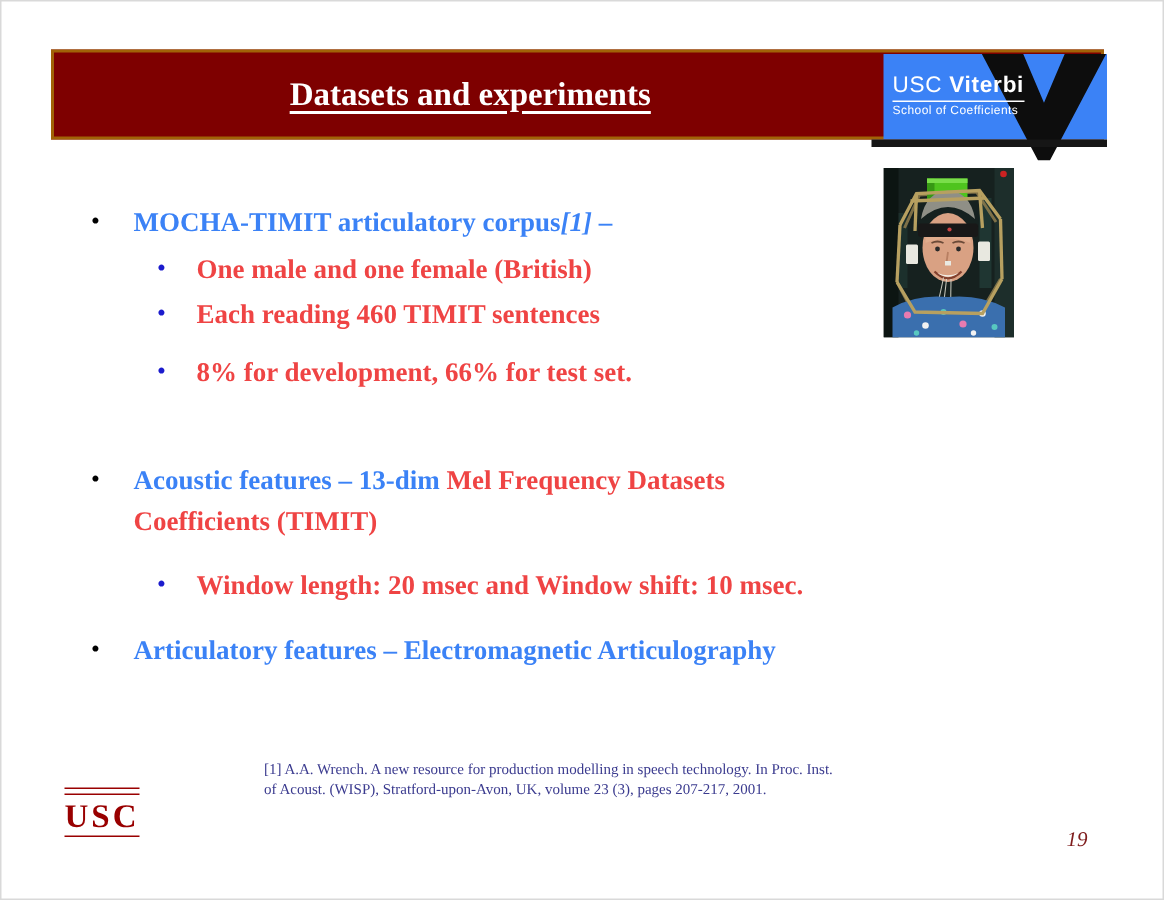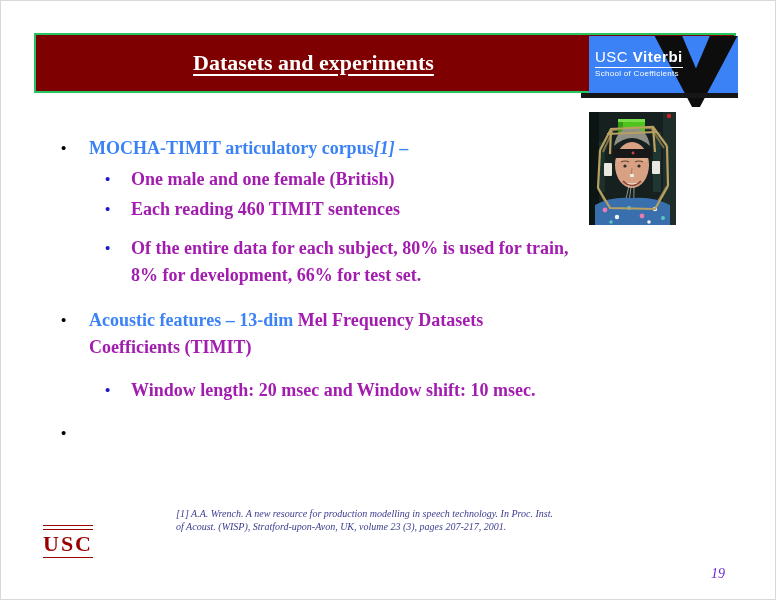--- a/index.html
+++ b/index.html
@@ -1,19 +1,19 @@
 <!DOCTYPE html>
 <html><head>
 <meta charset="utf-8">
 <style>
   html,body{margin:0;padding:0;background:#ffffff;}
   .slide{position:relative;width:774px;height:598px;border:1px solid #d9d9d9;background:#ffffff;overflow:hidden;font-family:"Liberation Serif",serif;}
 
   
-  .titlebar{position:absolute;left:33px;top:32px;width:698px;height:56px;background:#7e0000;border:2px solid #22c55e;}
+  .titlebar{position:absolute;left:33px;top:32px;width:698px;height:56px;background:#7e0000;border:2px solid #a16207;}
   .titlebar .title{position:absolute;left:0;top:0;width:555px;height:100%;display:flex;align-items:center;justify-content:center;
     color:#ffffff;font-weight:bold;font-size:22px;text-decoration:underline;text-decoration-thickness:2px;text-underline-offset:4px;}
 
   .viterbi-logo{position:absolute;left:588px;top:35px;width:149px;height:57px;background:#3b82f6;overflow:visible;}
   .viterbi-logo .vsvg{position:absolute;right:-2px;top:0;height:71px;width:90px;}
   .viterbi-logo .ltext{position:absolute;left:6px;top:12px;font-family:"Liberation Sans",sans-serif;color:#ffffff;z-index:2;}
   .viterbi-logo .l1{font-size:15px;letter-spacing:.5px;white-space:nowrap;}
   .viterbi-logo .l1 b{font-weight:bold;}
   .viterbi-logo .lrule{width:88px;border-top:1px solid #ffffff;margin:2px 0 1px 0;}
   .viterbi-logo .l2{font-size:8px;letter-spacing:.3px;white-space:nowrap;}
@@ -21,34 +21,34 @@
 
   
   .item{position:absolute;display:flex;font-weight:bold;font-size:18px;line-height:27px;}
   .item.l1{left:60px;}
   .item.l2{left:104px;}
   .item .dot{flex:0 0 auto;font-size:15px;}
   .item.l1 .dot{width:28px;color:#000000;}
   .item.l2 .dot{width:26px;color:#1b1bcd;}
   .item .btext{flex:1 1 auto;}
   .k{color:#3b82f6;}
-  .b{color:#a21caf;}
+  .b{color:#ef4444;}
   .it{font-style:italic;}
   .tline{white-space:nowrap;}
 
   
   .photo{position:absolute;left:588px;top:111px;width:87px;height:113px;}
 
   
-  .citation{position:absolute;left:175px;top:506px;font-style:italic;font-size:10px;line-height:13px;color:#3b3b8f;}
+  .citation{position:absolute;left:175px;top:506px;font-size:10px;line-height:13px;color:#3b3b8f;}
   .usc-mark{position:absolute;left:42px;top:524px;width:50px;text-align:center;color:#990000;}
   .usc-mark .rule-double{height:3px;border-top:1px solid #990000;border-bottom:1px solid #990000;}
   .usc-mark .usc-text{font-weight:bold;font-size:22px;line-height:1;letter-spacing:2px;padding:3px 0 2px 0;}
   .usc-mark .rule-single{border-top:1px solid #990000;}
-  .pagenum{position:absolute;left:710px;top:565px;font-style:italic;font-size:14px;color:#6d28d9;}
+  .pagenum{position:absolute;left:710px;top:552px;font-style:italic;font-size:14px;color:#7f1d1d;}
 </style>
 </head>
 <body>
 
 <div class="slide">
 
   <div class="titlebar">
     <div class="title">Datasets and experiments</div>
   </div>
 
@@ -149,21 +149,20 @@
   <div class="item l2" style="top:195px;">
     <span class="dot">•</span>
     <div class="btext">
         <div class="tline b">Each reading 460 TIMIT sentences</div>
       </div>
   </div>
 
   <div class="item l2" style="top:234px;">
     <span class="dot">•</span>
     <div class="btext">
-      <div class="tline b">Of the entire data for each subject, 80% is used for train,</div>
       <div class="tline b">8% for development, 66% for test set.</div>
     </div>
   </div>
 
   <div class="item l1" style="top:306px;">
     <span class="dot">•</span>
     <div class="btext">
       <div class="tline"><span class="k">Acoustic features – 13-dim </span><span class="b">Mel Frequency Datasets</span></div>
       <div class="tline b">Coefficients (TIMIT)</div>
     </div>
@@ -172,20 +171,21 @@
   <div class="item l2" style="top:376px;">
     <span class="dot">•</span>
     <div class="btext">
         <div class="tline b">Window length: 20 msec and Window shift: 10 msec.</div>
       </div>
   </div>
 
   <div class="item l1" style="top:419px;">
     <span class="dot">•</span>
     <div class="btext">
+      <div class="tline k">Articulatory features – Electromagnetic Articulography</div>
     </div>
   </div>
 
   <div class="citation">
     <div>[1] A.A. Wrench. A new resource for production modelling in speech technology. In Proc. Inst.</div>
     <div>of Acoust. (WISP), Stratford-upon-Avon, UK, volume 23 (3), pages 207-217, 2001.</div>
   </div>
 
   <div class="usc-mark">
     <div class="rule-double"></div>

